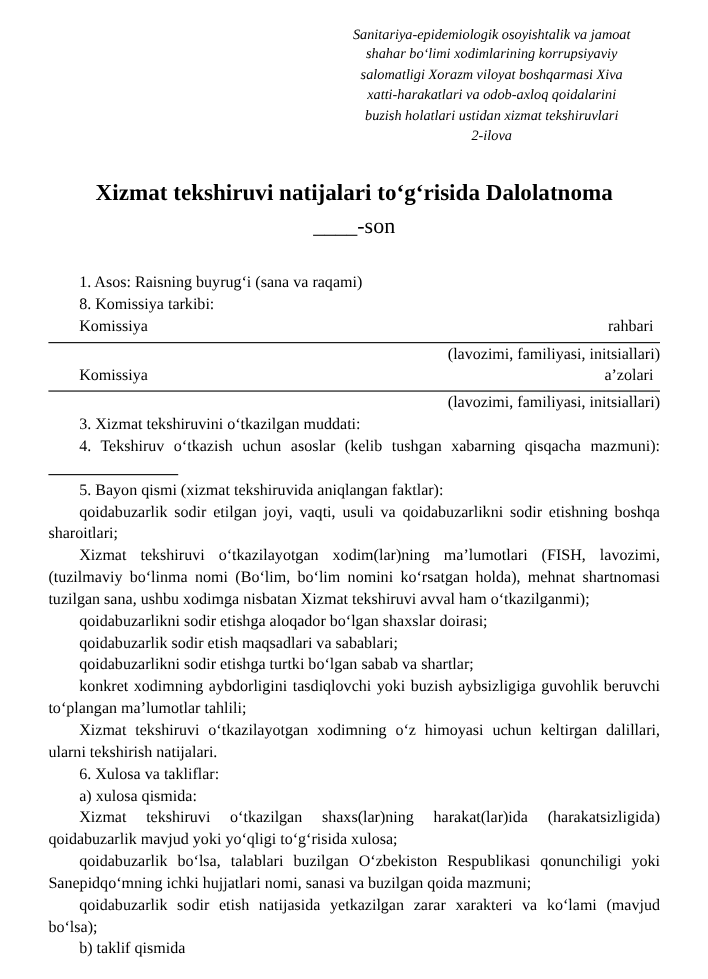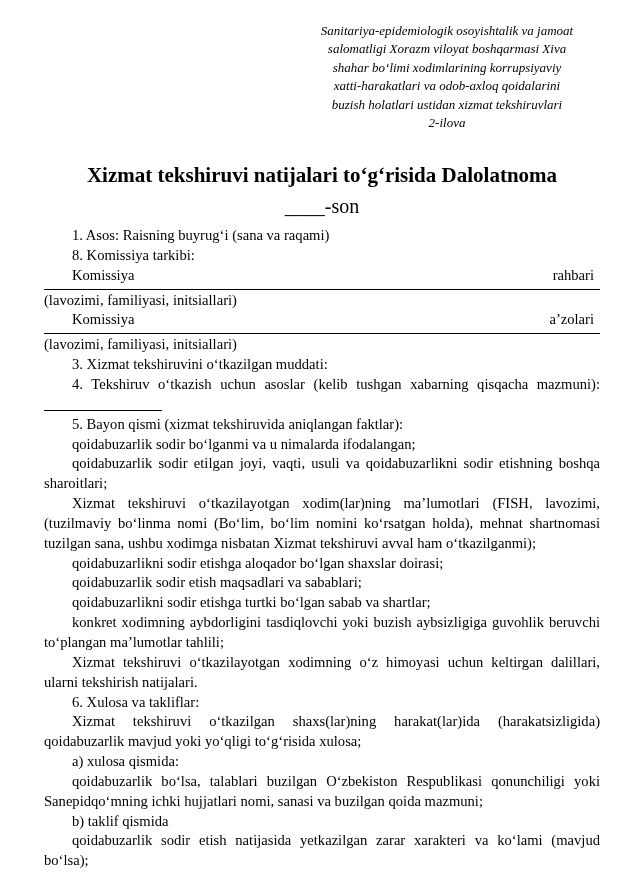--- a/index.html
+++ b/index.html
@@ -44,21 +44,21 @@
     margin-top: 28px;
     line-height: 1.4;
   }
   .doc-subtitle {
     text-align: center;
     font-size: 20px;
     margin-top: 2px;
     line-height: 1.4;
   }
   .body-text {
-    margin-top: 6px;
+    margin-top: 28px;
     font-size: 14.6px;
     line-height: 1.36;
   }
   p.para {
     margin: 0;
     text-indent: 28px;
     text-align: justify;
   }
   .row-line {
     display: flex;
@@ -72,42 +72,42 @@
   .rule {
     border-bottom: 1px solid #000;
     height: 0;
     margin: 3px 0 0 0;
     width: 100%;
   }
   .rule-wrap {
     padding: 0;
   }
   .caption-center {
-    text-align: left;
+    text-align: right;
     margin: 1px 0 0 0;
     text-indent: 0;
     font-size: 14.6px;
   }
   .blank-inline {
     display: inline-block;
     border-bottom: 1px solid #000;
     width: 118px;
     height: 13px;
     vertical-align: -2px;
   }
 </style>
 </head>
 <body>
 
 <div class="page">
 
   <div class="header-block">
     <div class="header-line">Sanitariya-epidemiologik osoyishtalik va jamoat</div>
+    <div class="header-line">shahar  bo‘limi xodimlarining korrupsiyaviy</div>
     <div class="header-line">salomatligi Xorazm viloyat boshqarmasi Xiva</div>
-    <div class="header-line">shahar  bo‘limi xodimlarining korrupsiyaviy</div>
     <div class="header-line">xatti-harakatlari va odob-axloq qoidalarini</div>
     <div class="header-line">buzish holatlari ustidan xizmat tekshiruvlari</div>
     <div class="header-line">2-ilova</div>
   </div>
 
   <div class="doc-title">Xizmat tekshiruvi natijalari to‘g‘risida Dalolatnoma</div>
   <div class="doc-subtitle">____-son</div>
 
   <div class="body-text">
 
@@ -130,31 +130,30 @@
     <div class="rule-wrap">
       <div class="rule"></div>
     </div>
     <p class="caption-center">(lavozimi, familiyasi, initsiallari)</p>
 
     <p class="para">3. Xizmat tekshiruvini o‘tkazilgan muddati:</p>
 
     <p class="para"><span>4. Tekshiruv o‘tkazish uchun asoslar (kelib tushgan xabarning qisqacha mazmuni): </span><span class="blank-inline"></span></p>
 
     <p class="para">5. Bayon qismi (xizmat tekshiruvida aniqlangan faktlar):</p>
-    <p class="para">qoidabuzarlik sodir bo‘lganmi va u nimalarda ifodalangan;</p>
     <p class="para">qoidabuzarlik sodir etilgan joyi, vaqti, usuli va qoidabuzarlikni sodir etishning boshqa sharoitlari;</p>
     <p class="para">Xizmat tekshiruvi o‘tkazilayotgan xodim(lar)ning ma’lumotlari (FISH, lavozimi, (tuzilmaviy bo‘linma nomi (Bo‘lim, bo‘lim nomini ko‘rsatgan holda), mehnat shartnomasi tuzilgan sana, ushbu xodimga nisbatan Xizmat tekshiruvi avval ham o‘tkazilganmi);</p>
     <p class="para">qoidabuzarlikni sodir etishga aloqador bo‘lgan shaxslar doirasi;</p>
     <p class="para">qoidabuzarlik sodir etish maqsadlari va sabablari;</p>
     <p class="para">qoidabuzarlikni sodir etishga turtki bo‘lgan sabab va shartlar;</p>
     <p class="para">konkret xodimning aybdorligini tasdiqlovchi yoki buzish aybsizligiga guvohlik beruvchi to‘plangan ma’lumotlar tahlili;</p>
     <p class="para">Xizmat tekshiruvi o‘tkazilayotgan xodimning o‘z himoyasi uchun keltirgan dalillari, ularni tekshirish natijalari.</p>
 
     <p class="para">6. Xulosa va takliflar:</p>
+    <p class="para">a) xulosa qismida:</p>
     <p class="para">Xizmat tekshiruvi o‘tkazilgan shaxs(lar)ning harakat(lar)ida (harakatsizligida) qoidabuzarlik mavjud yoki yo‘qligi to‘g‘risida xulosa;</p>
-    <p class="para">a) xulosa qismida:</p>
     <p class="para">qoidabuzarlik bo‘lsa, talablari buzilgan O‘zbekiston Respublikasi qonunchiligi yoki Sanepidqo‘mning ichki hujjatlari nomi, sanasi va buzilgan qoida mazmuni;</p>
+    <p class="para">qoidabuzarlik sodir etish natijasida yetkazilgan zarar xarakteri va ko‘lami (mavjud bo‘lsa);</p>
     <p class="para">b) taklif qismida</p>
-    <p class="para">qoidabuzarlik sodir etish natijasida yetkazilgan zarar xarakteri va ko‘lami (mavjud bo‘lsa);</p>
 
   </div>
 
 </div>
 
 </body></html>

